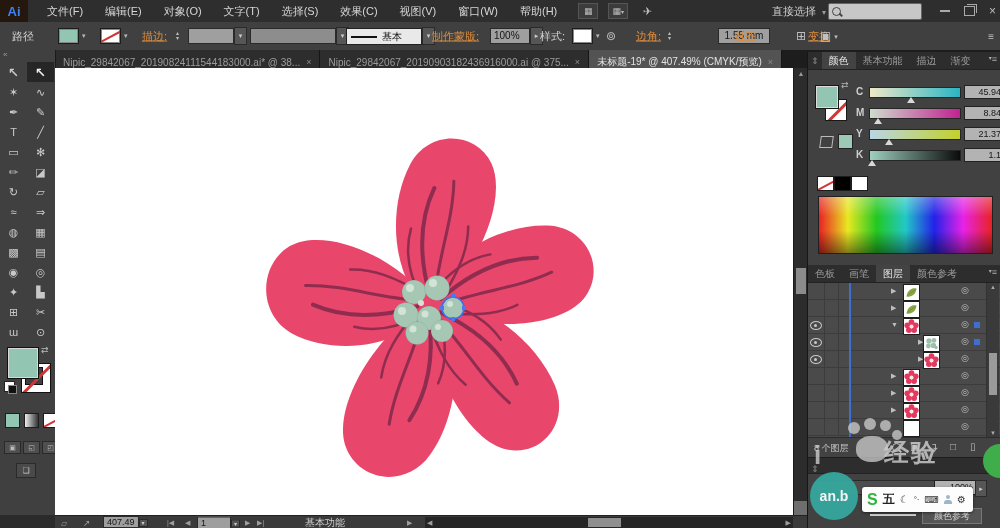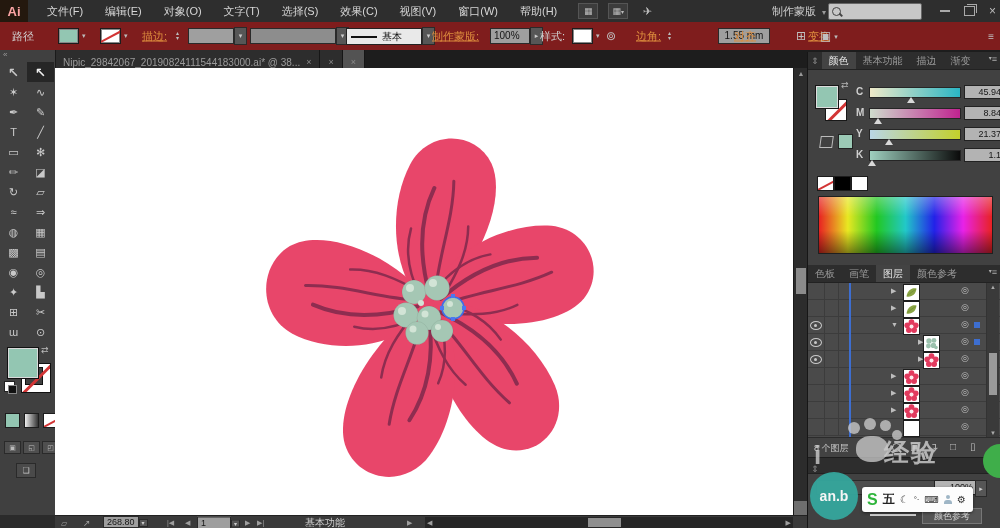--- a/index.html
+++ b/index.html
@@ -1,33 +1,33 @@
 <!DOCTYPE html>
 <html><head>
 <meta charset="utf-8">
 <style>
   html,body{margin:0;padding:0;width:1000px;height:528px;overflow:hidden;background:#1e1e1e;
     font-family:"Liberation Sans","DejaVu Sans",sans-serif;-webkit-font-smoothing:antialiased;}
   
   #menubar{position:absolute;left:0;top:0;width:1000px;height:22px;background:#2e2e2e;border-bottom:1px solid #191919;display:flex;align-items:center;color:#d6d6d6;font-size:11px}
-  #ailogo{width:28px;height:22px;background:#24180e;color:#fca5a5;font-weight:bold;font-size:13px;display:flex;align-items:center;justify-content:center;margin-right:8px}
+  #ailogo{width:28px;height:22px;background:#24180e;color:#3b82f6;font-weight:bold;font-size:13px;display:flex;align-items:center;justify-content:center;margin-right:8px}
   .menuitem{padding:0 11px;height:22px;display:flex;align-items:center;cursor:default}
   .mbicon{width:18px;height:14px;background:#3c3c3c;border:1px solid #555;color:#bbb;font-size:9px;display:flex;align-items:center;justify-content:center;margin-left:10px}
   #workspace{position:absolute;left:772px;top:4px;color:#ccc;font-size:11px}
   #workspace .caret{font-size:8px;color:#999;margin-left:6px}
   #searchbox{position:absolute;left:828px;top:3px;width:92px;height:15px;background:#c7c7c7;border:1px solid #666;border-radius:2px}
   .maglass{position:absolute;left:3px;top:3px;width:7px;height:7px;border:1.5px solid #444;border-radius:50%}
   .maglass::after{content:"";position:absolute;left:6px;top:6px;width:4px;height:1.5px;background:#444;transform:rotate(45deg)}
   #winctrl{position:absolute;right:4px;top:0;height:22px;display:flex;align-items:center;gap:14px;color:#aaa}
   .wmin{width:10px;height:2px;background:#aaa}
   .wrest{width:9px;height:8px;border:1px solid #aaa;position:relative}
   .wrest::before{content:"";position:absolute;left:2px;top:-3px;width:9px;height:8px;border:1px solid #aaa;border-bottom:none;border-left:none}
   .wclose{font-size:12px;color:#bbb}
   
-  #controlbar{position:absolute;left:0;top:22px;width:1000px;height:28px;background:#7f1d1d;border-bottom:1px solid #222;color:#d2d2d2;font-size:11px}
+  #controlbar{position:absolute;left:0;top:22px;width:1000px;height:28px;background:#404040;border-bottom:1px solid #222;color:#d2d2d2;font-size:11px}
   .cb{position:absolute;top:50%;transform:translateY(-50%)}
   .olink{color:#dd8d3e;text-decoration:underline}
   .swatch{width:19px;height:14px;border:1px solid #1c1c1c;box-shadow:inset 0 0 0 1px #888;display:inline-block;vertical-align:middle}
   .noneswatch{background:#fff;position:relative;overflow:hidden}
   .noneswatch::after{content:"";position:absolute;left:-3px;top:6px;width:28px;height:2px;background:#d23535;transform:rotate(-28deg)}
   .mini-caret{font-size:7px;color:#bbb;margin-left:3px;vertical-align:middle}
   .field{display:inline-block;background:#9f9f9f;border:1px solid #2a2a2a;color:#141414;font-size:10px;line-height:14px;height:14px;padding:0 3px;vertical-align:middle}
   .dropbtn{display:inline-block;width:11px;height:16px;background:#565656;border:1px solid #2a2a2a;color:#ccc;font-size:7px;text-align:center;line-height:16px;vertical-align:middle}
   .stepper{display:inline-flex;flex-direction:column;vertical-align:middle;margin-right:1px}
   .stepper span{font-size:6px;line-height:5px;color:#bbb}
@@ -163,21 +163,21 @@
   <span class="menuitem">效果(C)</span>
   <span class="menuitem">视图(V)</span>
   <span class="menuitem">窗口(W)</span>
   <span class="menuitem">帮助(H)</span>
   <span class="mbicon">▦</span>
   <span class="mbicon">
       <span>▦</span>
       <span style="font-size:6px">▾</span>
     </span>
   <span class="mbicon" style="background:none;border:none;font-size:11px">✈</span>
-  <span id="workspace"><span>制作蒙版</span><span class="caret">▾</span></span>
+  <span id="workspace"><span>直接选择</span><span class="caret">▾</span></span>
   <span id="searchbox">
       <span class="maglass"></span>
     </span>
   <span id="winctrl">
     <span class="wmin"></span>
     <span class="wrest"></span>
     <span class="wclose">×</span>
   </span>
 </div>
 
@@ -210,23 +210,25 @@
   <span class="cb cbicon" style="left:820px"><span>▣</span><span class="mini-caret">▾</span></span>
   <span class="cb cbicon" style="right:6px;font-size:10px">≡</span>
 </div>
 
 <div id="tabbar">
   <div class="dtab">
       <span>Nipic_29842067_20190824111544183000.ai* @ 38...</span>
       <span class="x">×</span>
     </div>
   <div class="dtab">
+      <span>Nipic_29842067_20190903182436916000.ai @ 375...</span>
       <span class="x">×</span>
     </div>
   <div class="dtab active">
+      <span>未标题-19* @ 407.49% (CMYK/预览)</span>
       <span class="x">×</span>
     </div>
 </div>
 
 <div id="toolbar">
   <div id="tbhead"><span>«</span></div>
   <div id="tools">
       <div class="tool">
         <span class="tglyph">↖</span>
       </div>
@@ -659,21 +661,21 @@
     <div id="opacityarrow">▸</div>
     <div id="maskline"></div>
     <div id="maskbtn">颜色参考</div>
   </div>
 </div>
 
 <div id="sbleftpad"></div>
 <div id="statusbar">
   <span class="sb sbarrow" style="left:6px;font-size:8px">▱</span>
   <span class="sb sbarrow" style="left:28px;font-size:9px">↗</span>
-  <span class="sb" style="left:48px"><span class="sbbox">268.80</span><span class="sbcaret">▾</span></span>
+  <span class="sb" style="left:48px"><span class="sbbox">407.49</span><span class="sbcaret">▾</span></span>
   <span class="sb sbarrow" style="left:112px">|◀</span>
   <span class="sb sbarrow" style="left:130px">◀</span>
   <span class="sb" style="left:142px"><span class="sbbox" style="display:inline-block;width:26px">1</span><span class="sbcaret">▾</span></span>
   <span class="sb sbarrow" style="left:190px">▶</span>
   <span class="sb sbarrow" style="left:202px">▶|</span>
   <span class="sb" style="left:250px;color:#cfcfcf;font-size:10px">基本功能</span>
   <span class="sb sbarrow" style="left:352px">▶</span>
   <div id="hscroll">
     <span class="sb sbarrow" style="left:2px">◀</span>
     <div id="hthumb"></div>

